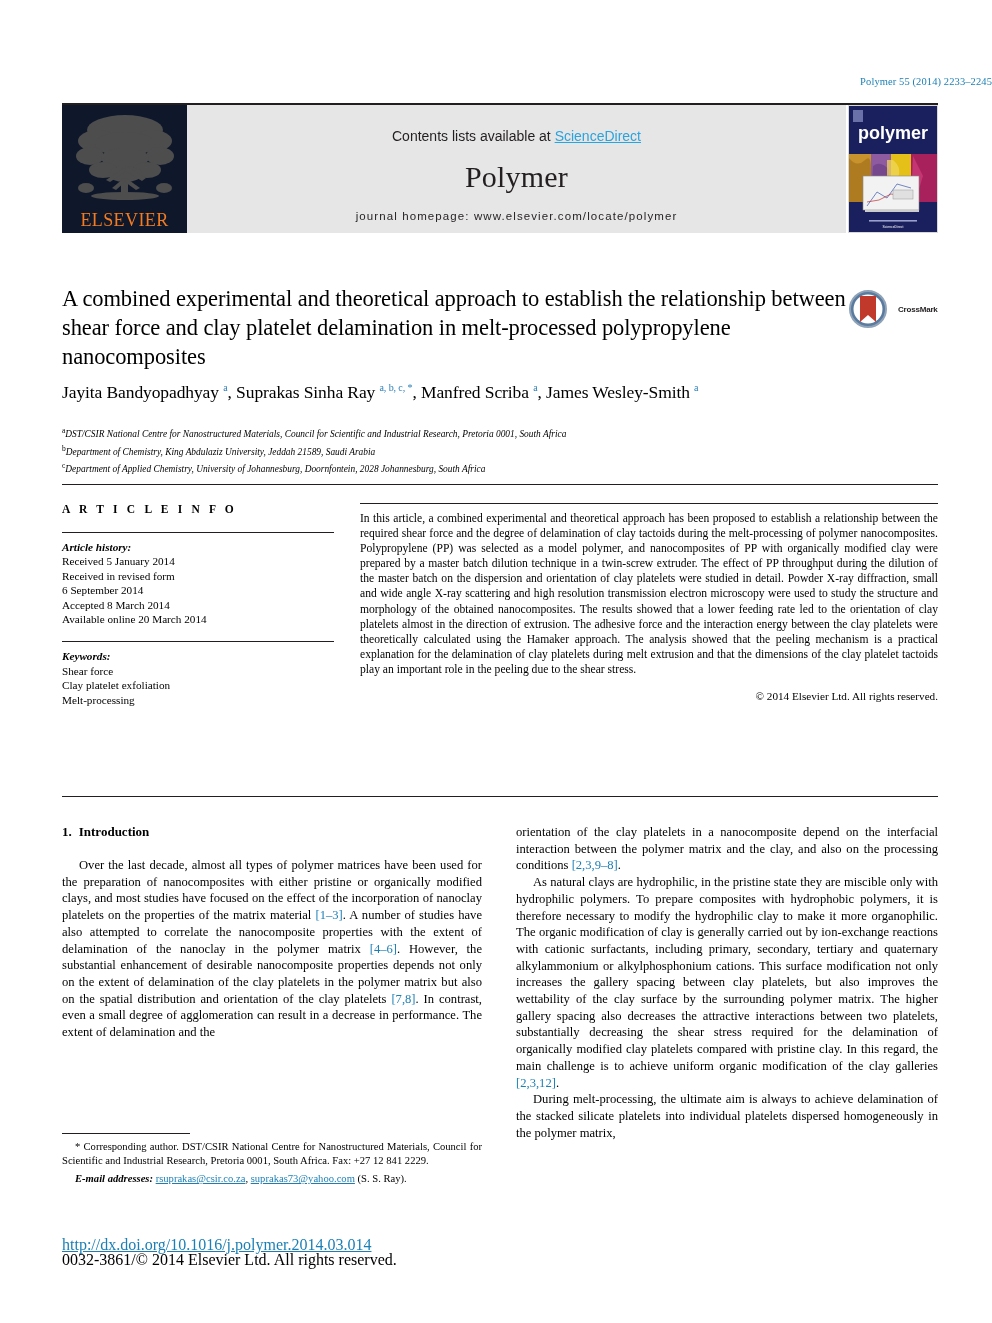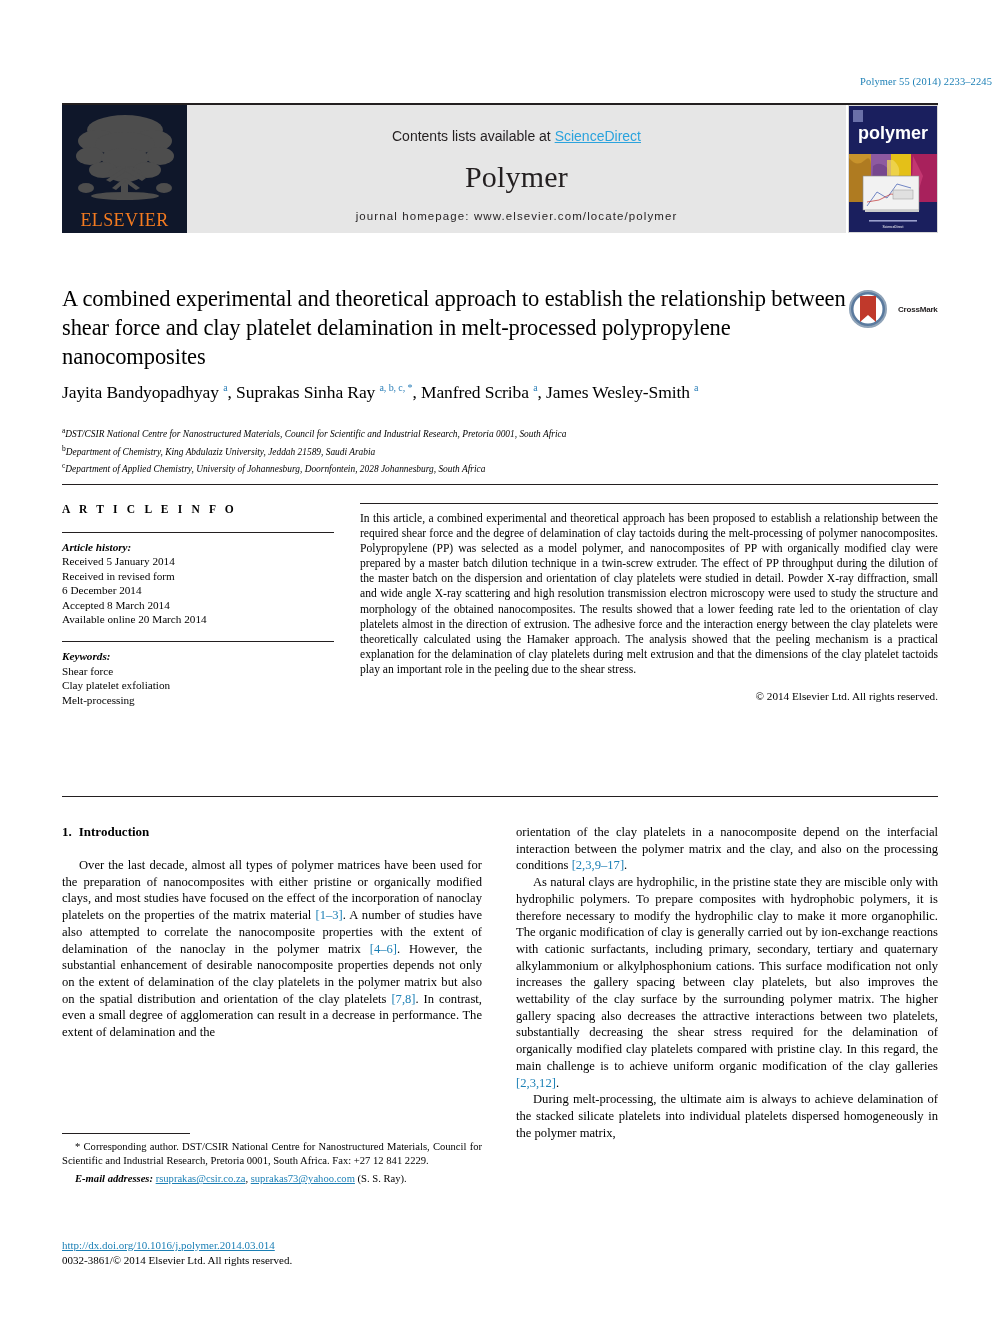--- a/index.html
+++ b/index.html
@@ -288,21 +288,21 @@
   .footnotes .fn-indent { text-indent: 13px; }
   .footnotes .em-label { font-style: italic; font-weight: bold; }
   .mail-link { color: #1b7fb5; }
 
   .doi-block {
     position: absolute;
     left: 62px;
     top: 1238px;
     width: 420px;
     font-family: "Liberation Serif", serif;
-    font-size: 11px;
+    font-size: 16px;
     line-height: 14.8px;
     color: #000;
   }
   .doi-link { color: #1b7fb5; }
   .issn-line { font-weight: normal; }
 </style>
 </head>
 <body>
 
 <div class="page">
@@ -404,21 +404,21 @@
 
   <div class="rule-top"></div>
 
   <div class="info-col">
     <div class="sec-head">A R T I C L E  I N F O</div>
     <div class="hairline"></div>
     <div class="info-group">
       <div class="ig-title">Article history:</div>
       <div>Received 5 January 2014</div>
       <div>Received in revised form</div>
-      <div>6 December 2014</div>
+      <div>6 September 2014</div>
       <div>Accepted 8 March 2014</div>
       <div>Available online 20 March 2014</div>
     </div>
     <div class="hairline"></div>
     <div class="info-group">
       <div class="ig-title">Keywords:</div>
       <div>Shear force</div>
       <div>Clay platelet exfoliation</div>
       <div>Melt-processing</div>
     </div>
@@ -433,21 +433,21 @@
   <div class="rule-bottom"></div>
 
   <div class="body-left">
     <div class="body-head">
       <span class="num">1.</span><span>Introduction</span>
     </div>
     <p class="body-p">Over the last decade, almost all types of polymer matrices have been used for the preparation of nanocomposites with either pristine or organically modified clays, and most studies have focused on the effect of the incorporation of nanoclay platelets on the properties of the matrix material <span class="cite">[1–3]</span>. A number of studies have also attempted to correlate the nanocomposite properties with the extent of delamination of the nanoclay in the polymer matrix <span class="cite">[4–6]</span>. However, the substantial enhancement of desirable nanocomposite properties depends not only on the extent of delamination of the clay platelets in the polymer matrix but also on the spatial distribution and orientation of the clay platelets <span class="cite">[7,8]</span>. In contrast, even a small degree of agglomeration can result in a decrease in performance. The extent of delamination and the</p>
   </div>
 
   <div class="body-right">
-    <p class="body-p cont">orientation of the clay platelets in a nanocomposite depend on the interfacial interaction between the polymer matrix and the clay, and also on the processing conditions <span class="cite">[2,3,9–17]</span>.</p>
+    <p class="body-p cont">orientation of the clay platelets in a nanocomposite depend on the interfacial interaction between the polymer matrix and the clay, and also on the processing conditions <span class="cite">[2,3,9–8]</span>.</p>
     <p class="body-p">As natural clays are hydrophilic, in the pristine state they are miscible only with hydrophilic polymers. To prepare composites with hydrophobic polymers, it is therefore necessary to modify the hydrophilic clay to make it more organophilic. The organic modification of clay is generally carried out by ion-exchange reactions with cationic surfactants, including primary, secondary, tertiary and quaternary alkylammonium or alkylphosphonium cations. This surface modification not only increases the gallery spacing between clay platelets, but also improves the wettability of the clay surface by the surrounding polymer matrix. The higher gallery spacing also decreases the attractive interactions between two platelets, substantially decreasing the shear stress required for the delamination of organically modified clay platelets compared with pristine clay. In this regard, the main challenge is to achieve uniform organic modification of the clay galleries <span class="cite">[2,3,12]</span>.</p>
     <p class="body-p">During melt-processing, the ultimate aim is always to achieve delamination of the stacked silicate platelets into individual platelets dispersed homogeneously in the polymer matrix,</p>
   </div>
 
   <div class="footnote-rule"></div>
   <div class="footnotes">
     <div class="fn-indent">* Corresponding author. DST/CSIR National Centre for Nanostructured Materials, Council for Scientific and Industrial Research, Pretoria 0001, South Africa. Fax: +27 12 841 2229.</div>
     <div class="fn-indent" style="margin-top:4px;">
       <span class="em-label">E-mail addresses:</span>
       <a class="mail-link" href="#">rsuprakas@csir.co.za</a><span>, </span><a class="mail-link" href="#">suprakas73@yahoo.com</a>

